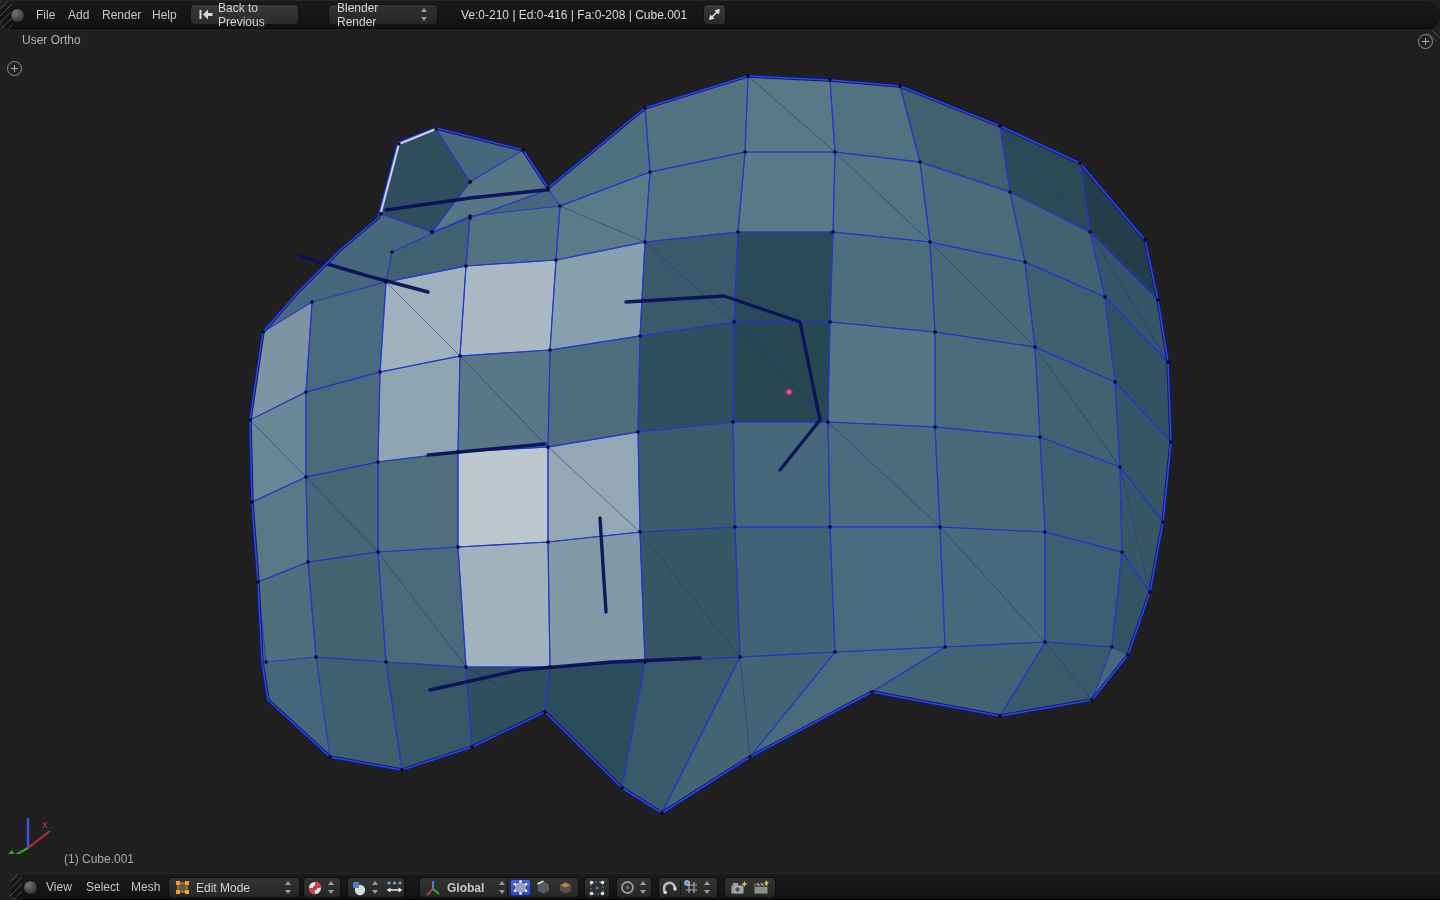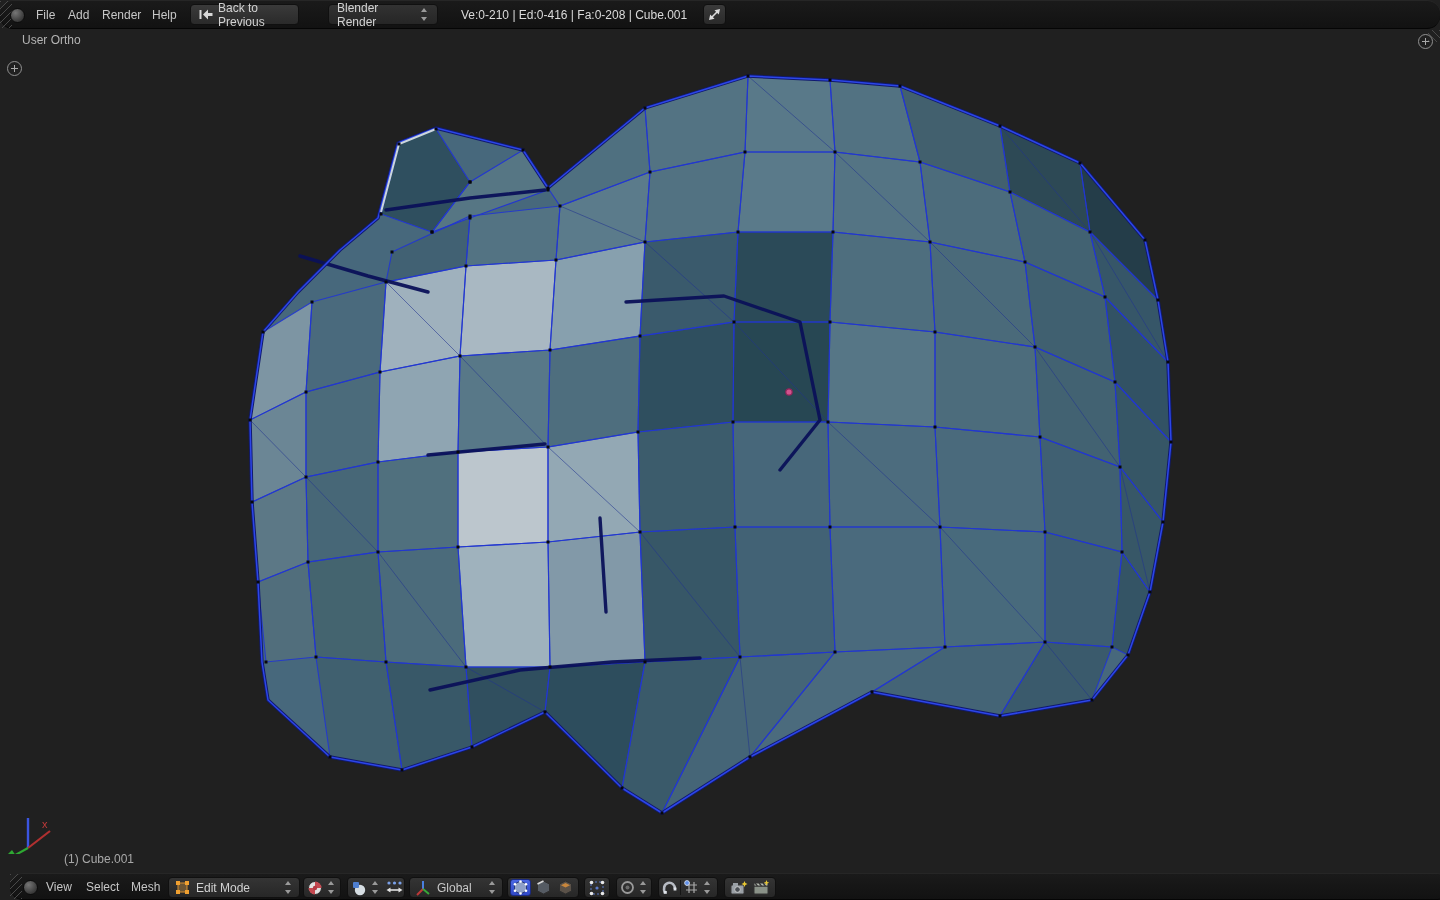--- a/index.html
+++ b/index.html
@@ -399,21 +399,21 @@
     <svg class="icon-svg" width="17" height="15" viewBox="0 0 17 15">
       <circle cx="3" cy="3" r="1.6" fill="#7aa0e8"></circle>
         <circle cx="8.5" cy="3" r="1.6" fill="#7aa0e8"></circle>
         <circle cx="14" cy="3" r="1.6" fill="#7aa0e8"></circle>
       <line x1="2" y1="10" x2="15" y2="10" stroke="#e2e2e2" stroke-width="1.6"></line>
       <polygon points="0.5,10 4.5,7.5 4.5,12.5" fill="#e2e2e2"></polygon>
       <polygon points="16.5,10 12.5,7.5 12.5,12.5" fill="#e2e2e2"></polygon>
     </svg>
   </div>
 
-  <div class="group" style="left:399px;width:94px;padding:0 5px;">
+  <div class="group" style="left:409px;width:94px;padding:0 5px;font-weight:bold;">
     <svg class="icon-svg" width="16" height="16" viewBox="0 0 16 16">
       <line x1="8" y1="9" x2="8" y2="1" stroke="#4a7fe0" stroke-width="2"></line>
       <line x1="8" y1="9" x2="2" y2="15" stroke="#c03838" stroke-width="2"></line>
       <line x1="8" y1="9" x2="14" y2="14" stroke="#38a838" stroke-width="2"></line>
     </svg>
     <span style="color:#c8c8c8;font-size:12px;margin-left:6px;flex:1;">Global</span>
     <span class="arrows"></span>
   </div>
 
   <div class="group" style="left:497px;width:72px;padding:0 1px;">

